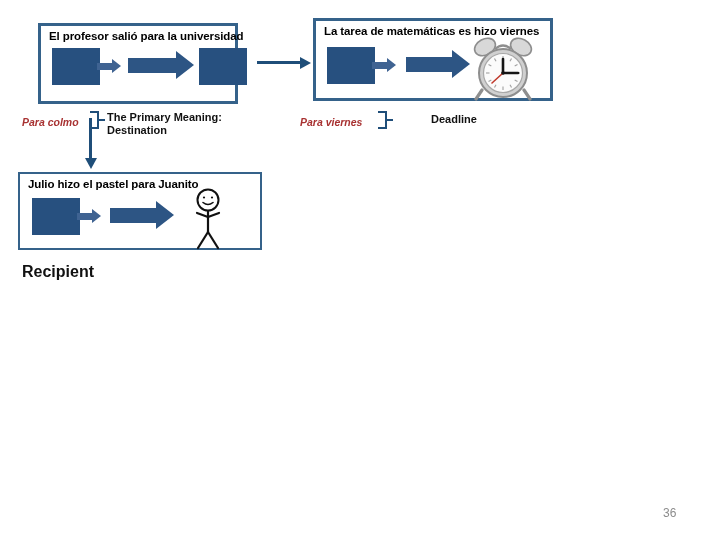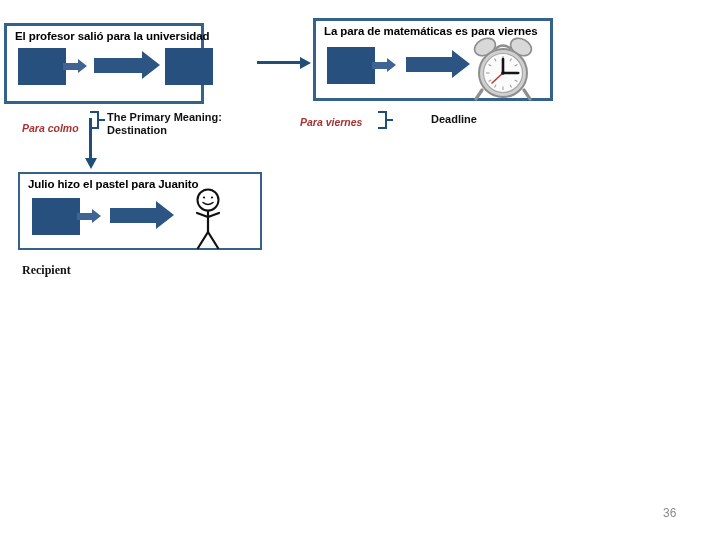--- a/index.html
+++ b/index.html
@@ -157,25 +157,24 @@
     position: absolute;
     font-size: 11px;
     font-weight: bold;
     color: #111111;
     white-space: nowrap;
     line-height: 13px;
   }
 
   .standalone-label {
     position: absolute;
-    font-size: 12px;
+    font-size: 16px;
     font-weight: bold;
     color: #111111;
     white-space: nowrap;
-    font-family: Liberation Serif, serif;
   }
 
   
   .clock-wrap { position: absolute; }
 
   
   .figure-wrap { position: absolute; }
 
   
   .page-num {
@@ -183,21 +182,21 @@
     font-size: 12px;
     color: #8c8c8c;
     font-family: "Liberation Sans", sans-serif;
   }
 </style>
 </head>
 <body>
 
 <div class="slide">
 
-  <div class="panel" style="left:4px; top:23px; width:200px; height:81px;">
+  <div class="panel" style="left:38px; top:23px; width:200px; height:81px;">
     <div class="panel-title">El profesor salió para la universidad</div>
 
     <div class="src-rect" style="left:11px; top:22px; width:48px; height:37px;"></div>
 
     <div class="stub" style="left:56px; top:33px; width:26px; height:15px;">
       <div class="shaft"></div>
       <div class="head"></div>
     </div>
 
     <div class="block-arrow" style="left:87px; top:25px; width:66px; height:29px;">
@@ -207,36 +206,36 @@
 
     <div class="dst-rect" style="left:158px; top:22px; width:48px; height:37px;"></div>
   </div>
 
   <div class="conn horiz" style="left:257px; top:61px; width:54px; height:3px;">
     <div class="c-line" style="width:44px;"></div>
     <div class="c-head" style="left:43px;"></div>
   </div>
 
   <div class="caption-group" style="left:22px; top:110px; width:230px; height:34px;">
-    <div class="es-term" style="left:0px; top:12px;">Para colmo</div>
+    <div class="es-term" style="left:0px; top:6px;">Para colmo</div>
     <div class="brace" style="left:68px; top:1px;"></div>
     <div class="brace-nub" style="left:76px; top:8.5px;"></div>
     <div class="en-term" style="left:85px; top:1px;">
       <span>The Primary Meaning:</span><br>
       <span>Destination</span>
     </div>
   </div>
 
   <div class="conn vert" style="left:89px; top:118px; width:3px; height:52px;">
     <div class="c-line" style="height:41px;"></div>
     <div class="c-head" style="top:40px;"></div>
   </div>
 
   <div class="panel" style="left:313px; top:18px; width:240px; height:83px;">
-    <div class="panel-title">La para de matemáticas es para viernes</div>
+    <div class="panel-title">La tarea de matemáticas es hizo viernes</div>
 
     <div class="src-rect" style="left:11px; top:26px; width:48px; height:37px;"></div>
 
     <div class="stub" style="left:56px; top:37px; width:26px; height:15px;">
       <div class="shaft"></div>
       <div class="head"></div>
     </div>
 
     <div class="block-arrow" style="left:90px; top:29px; width:64px; height:29px;">
       <div class="ba-body" style="width:47px;"></div>

